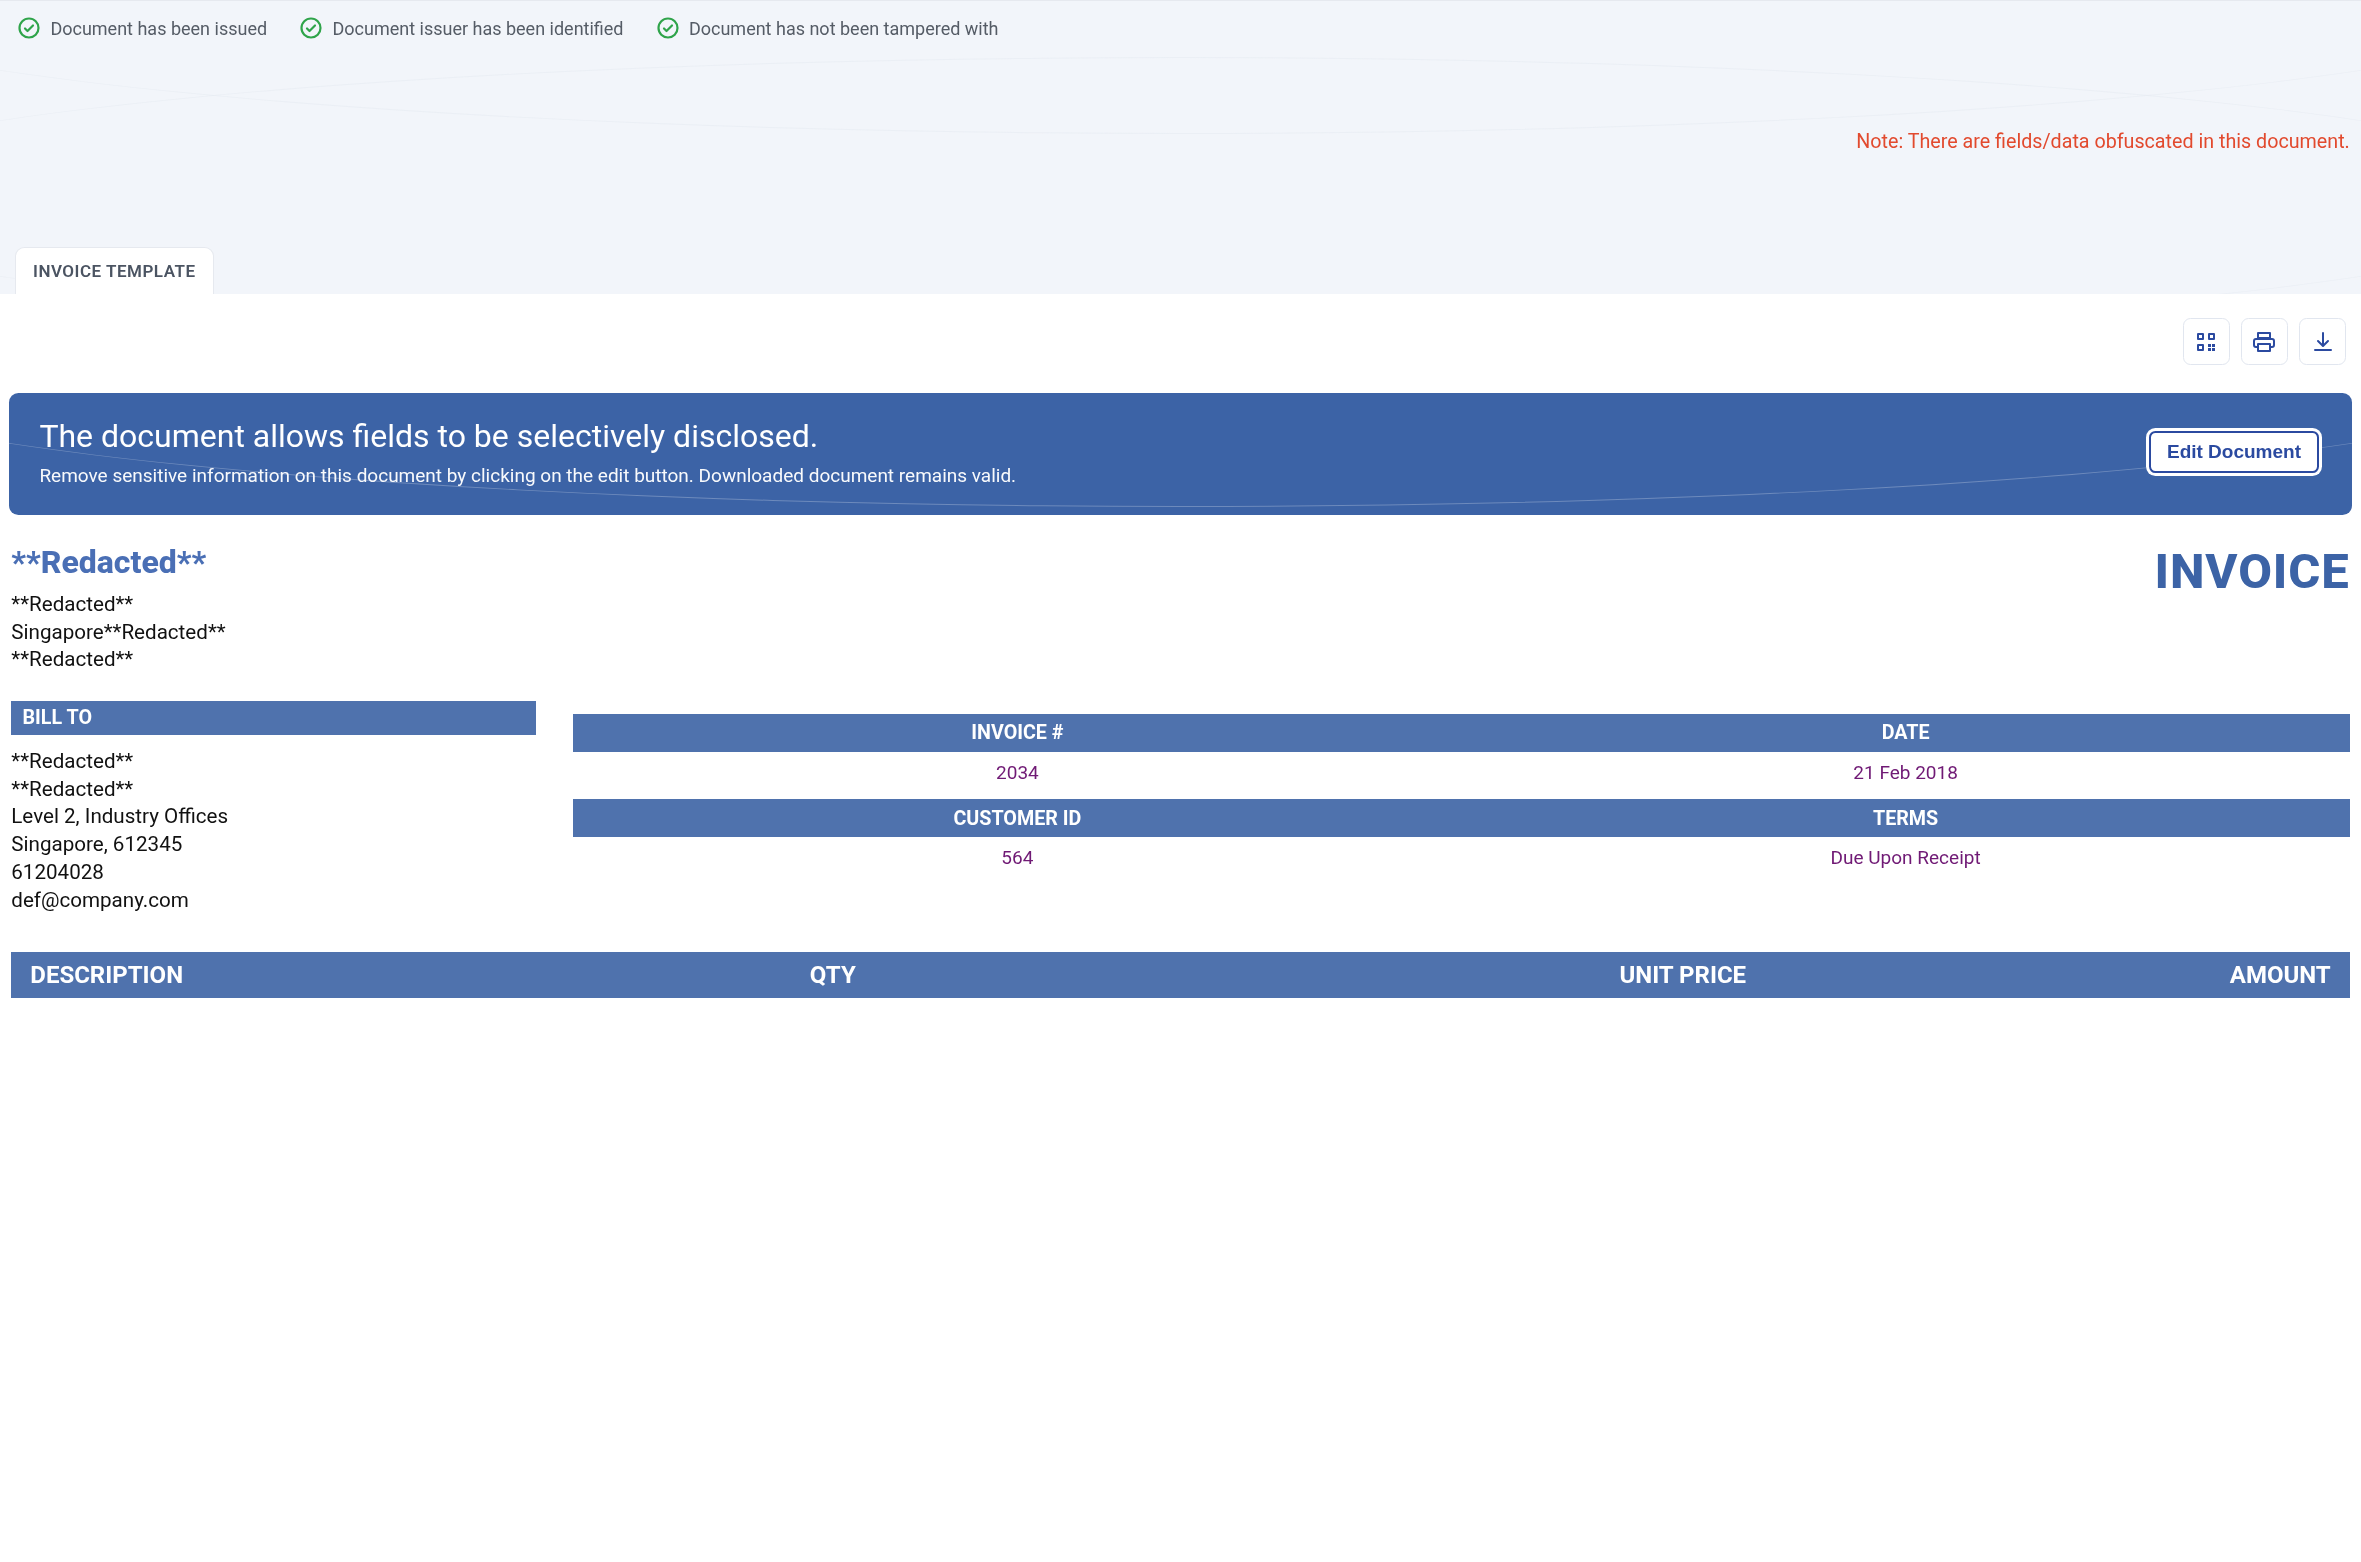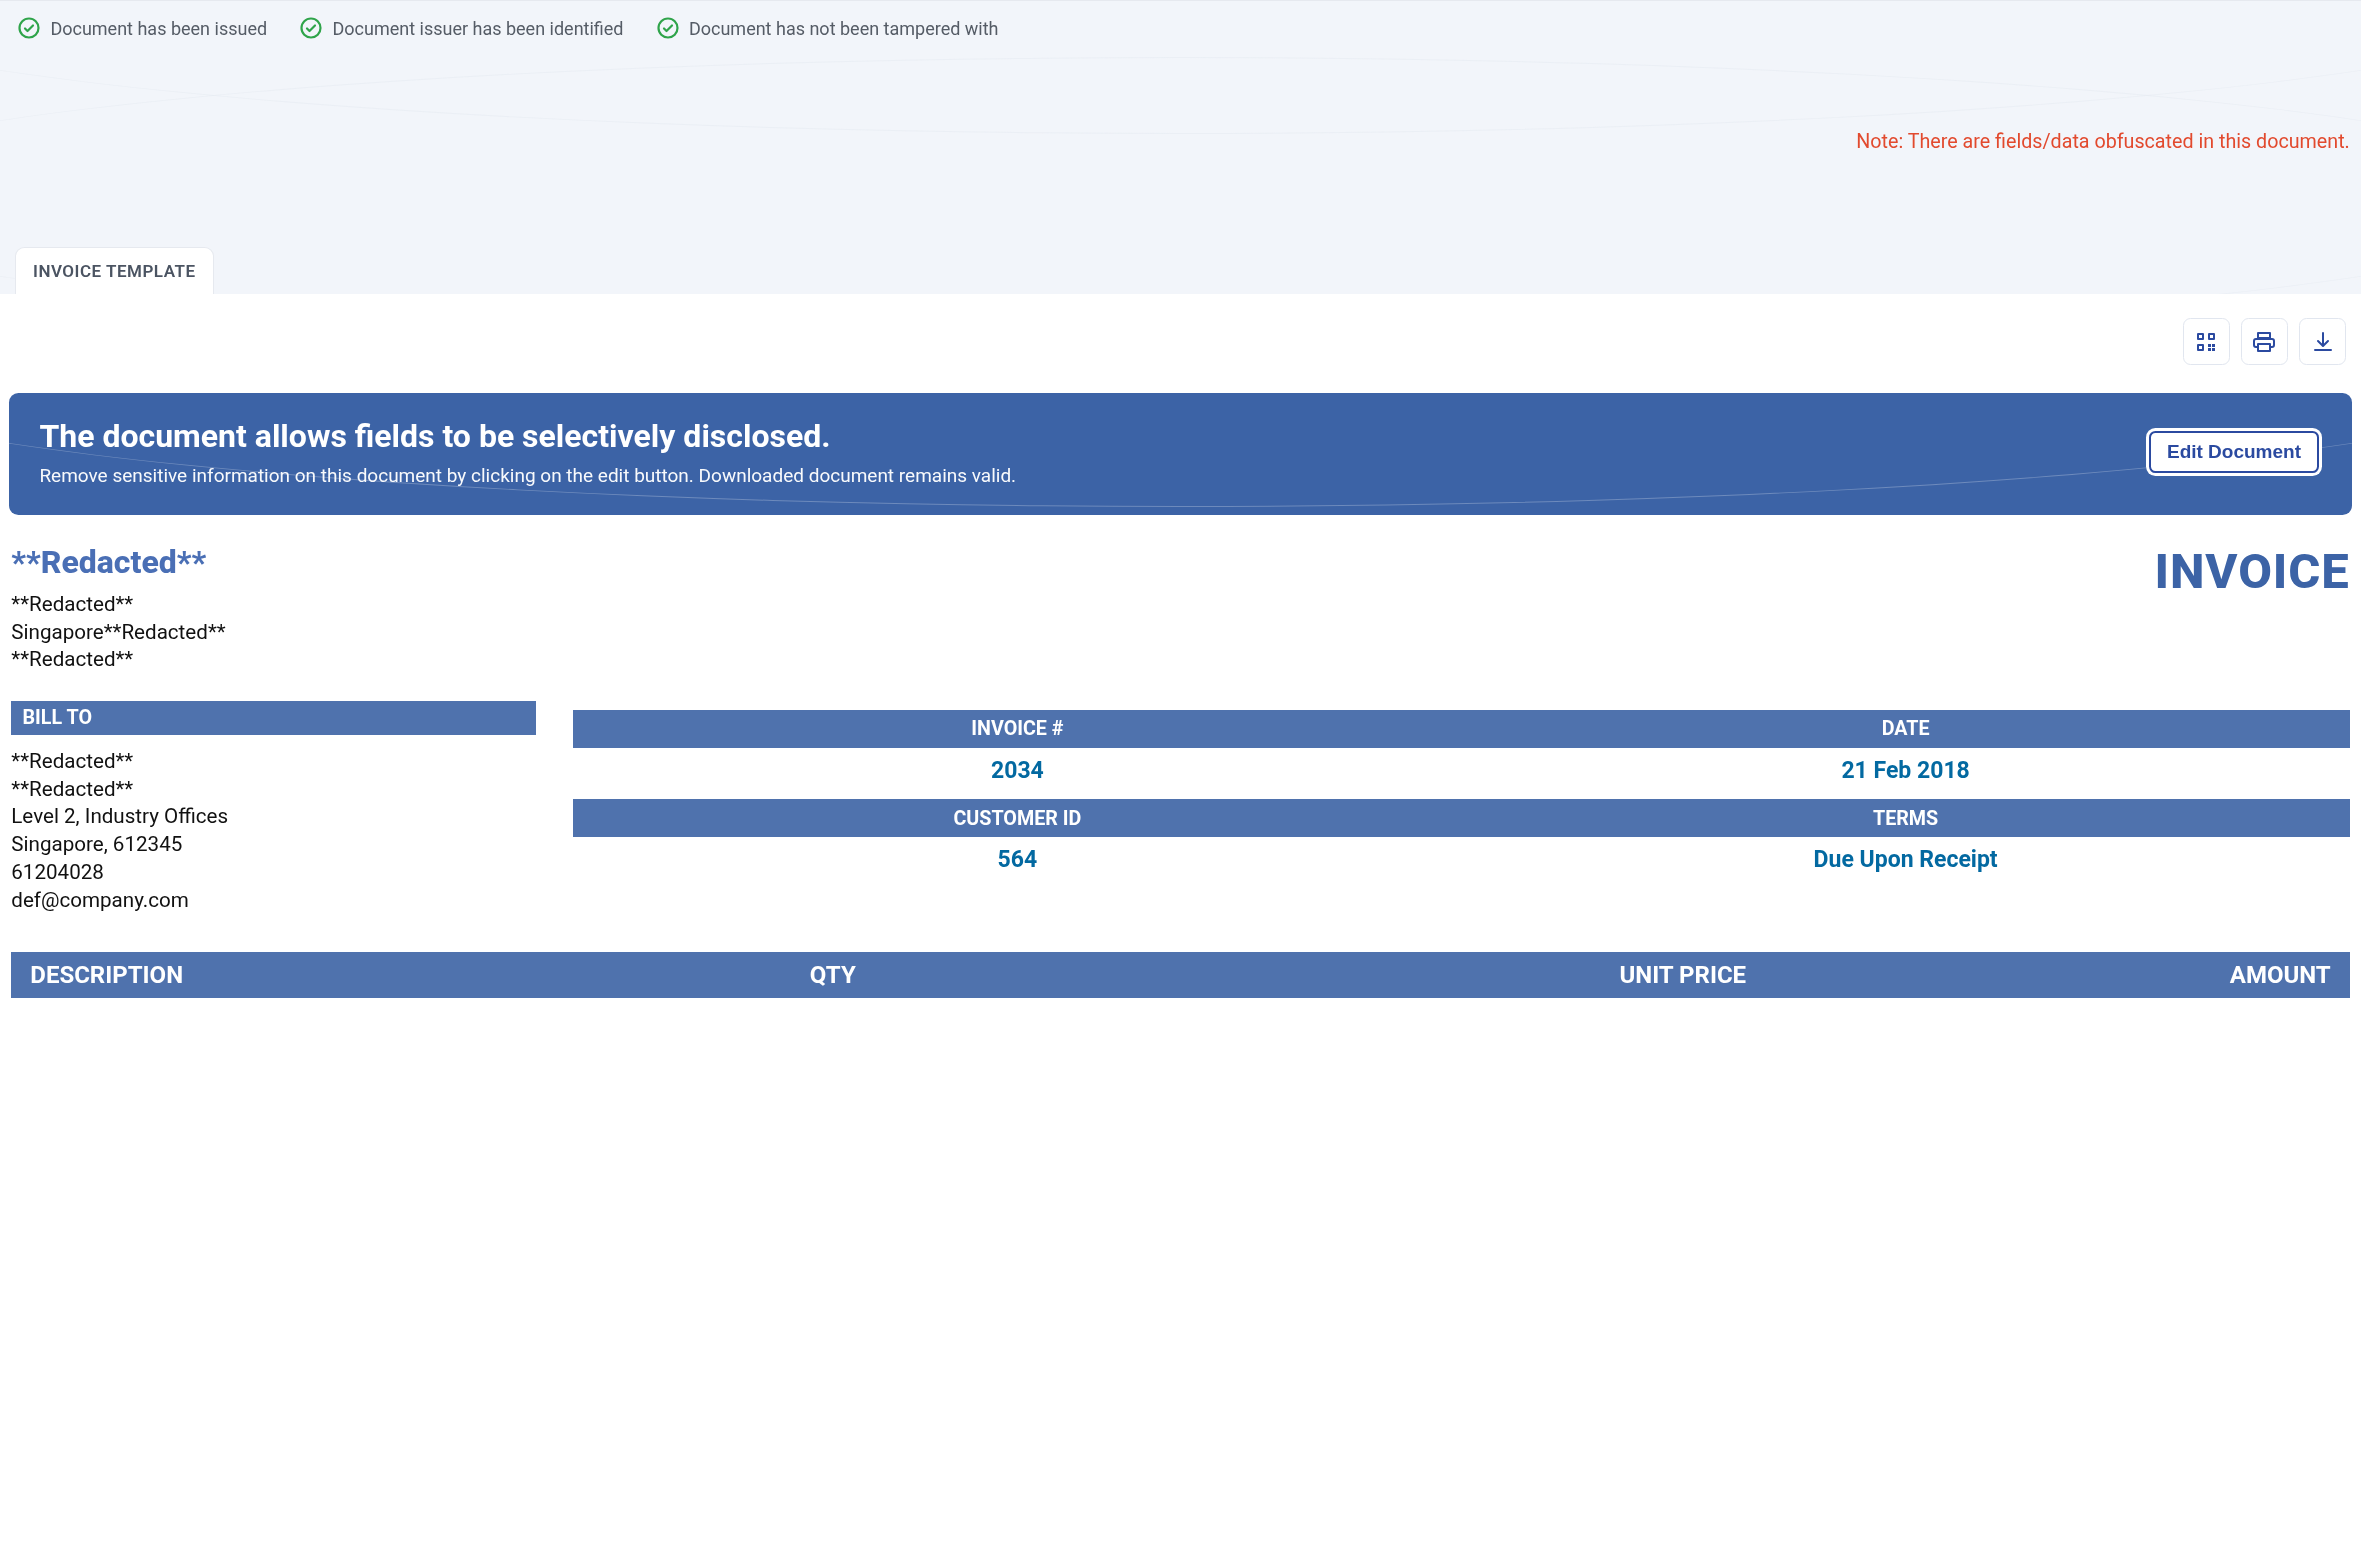--- a/index.html
+++ b/index.html
@@ -121,21 +121,21 @@
   .banner::before {
     content: "";
     position: absolute;
     left: -10%; right: -10%;
     top: -169px;
     height: 281px;
     border: 0.9px solid rgba(255,255,255,.25);
     border-radius: 50%;
   }
   .banner-left { flex: 1; position: relative; z-index: 1; }
-  .banner-title { font-size: 32px; font-weight: 700; margin-bottom: 9.4px; }
+  .banner-title { font-size: 32px; font-weight: 400; margin-bottom: 9.4px; }
   .banner-sub { font-size: 19px; font-weight: 400; opacity: .97; }
   .edit-btn {
     background: #fff;
     color: #2b4aa0;
     font-weight: 700;
     font-size: 19px;
     padding: 13px 20.6px;
     border-radius: 9.4px;
     border: none;
     outline: 2.8px solid #2b4aa0;
@@ -191,24 +191,23 @@
     background: #4f72ad;
     color: #fff;
     font-weight: 700;
     font-size: 19.7px;
     padding: 7.5px 7.5px;
     text-align: center;
     width: 50%;
   }
   .meta-table td {
     text-align: center;
-    font-size: 23px;
-    color: #0369a1;
+    font-size: 19px;
+    color: #701a75;
     padding: 9.4px 7.5px 15px 7.5px;
-    font-weight: bold;
   }
 
   .items-head {
     display: grid;
     grid-template-columns: 4fr 2fr 3fr 3fr;
     background: #4f72ad;
     color: #ffffff;
     font-weight: 700;
     font-size: 24px;
     margin-top: 37px;

